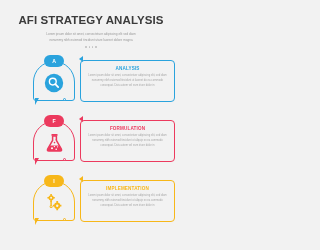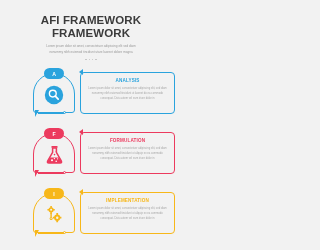--- a/index.html
+++ b/index.html
@@ -173,21 +173,21 @@
   }
 
   .s-analysis { --c: #2aa3dd; }
   .s-formulation { --c: #ec3a5e; }
   .s-implementation { --c: #f7b719; }
 </style>
 </head>
 <body>
 
 <div class="header">
-  <h1 class="title">AFI FRAMEWORK FRAMEWORK</h1>
+  <h1 class="title">AFI STRATEGY ANALYSIS</h1>
   <p class="subtitle">Lorem ipsum dolor sit amet, consectetuer adipiscing elit sed diam nonummy nibh euismod tincidunt utare laoreet dolore magna</p>
   <div class="dots">
     <span></span>
     <span></span>
     <span></span>
     <span></span>
   </div>
 </div>
 
 <div class="sections">

